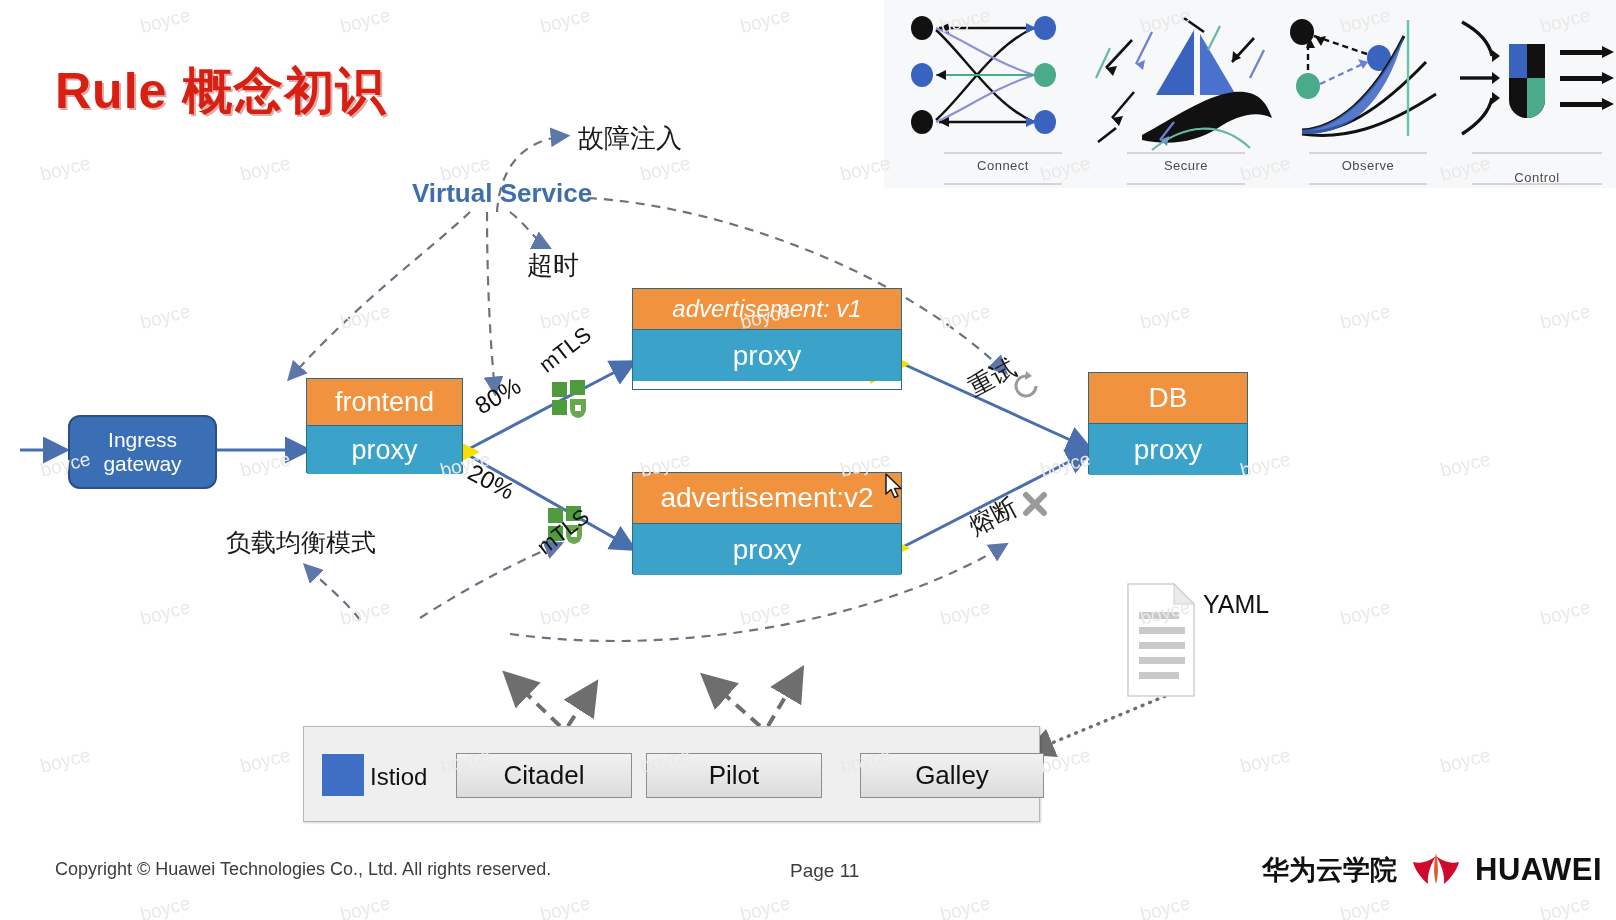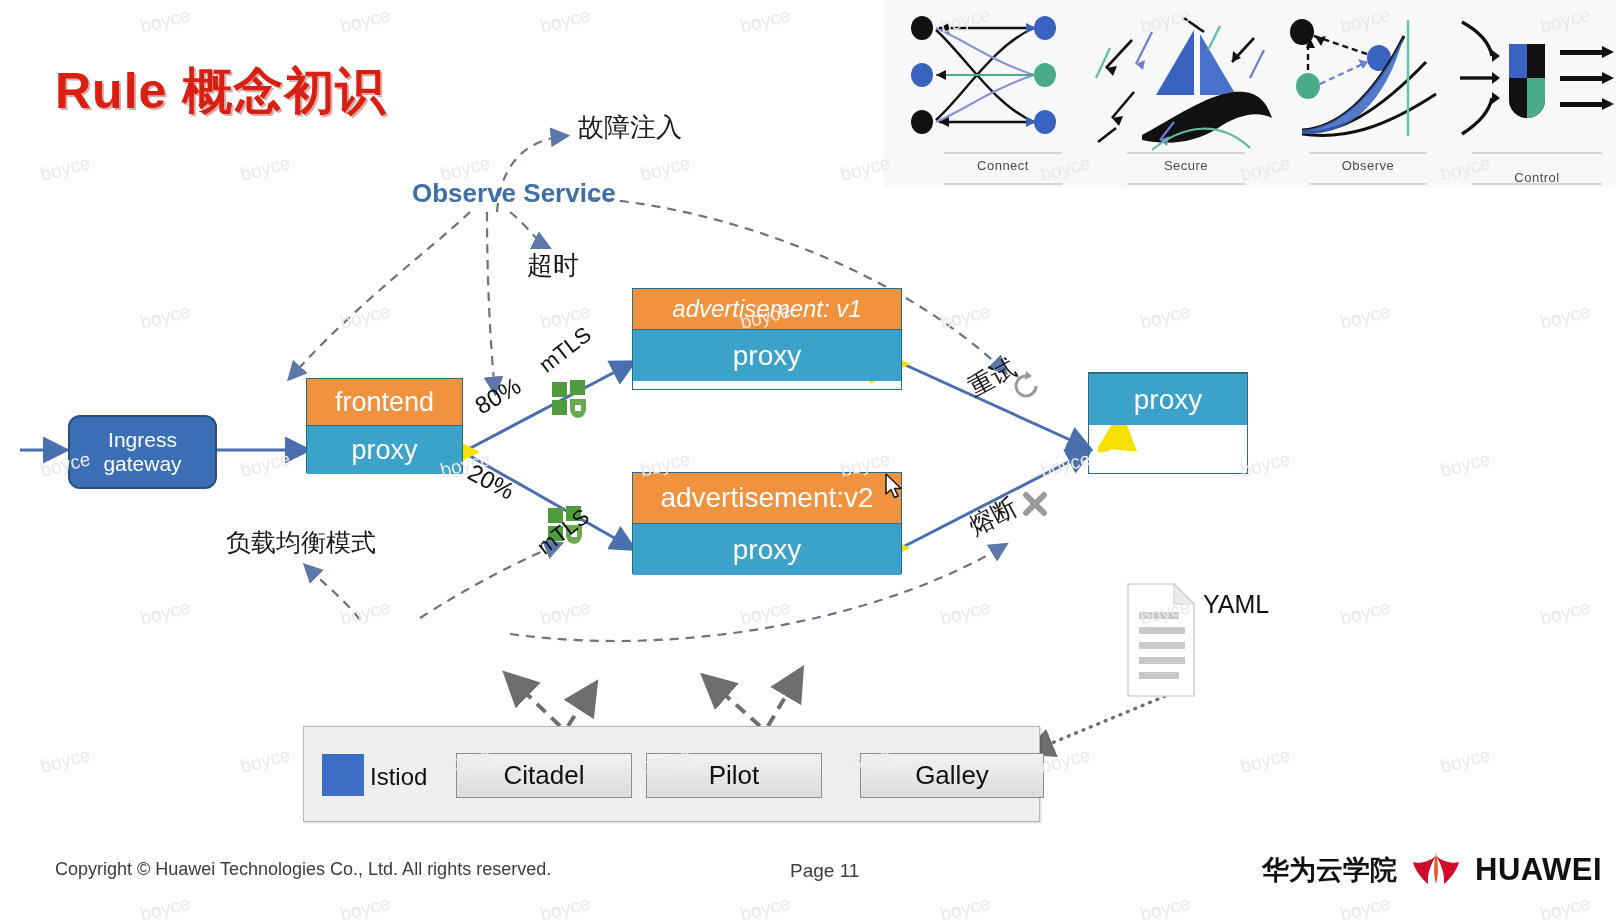--- a/index.html
+++ b/index.html
@@ -362,25 +362,26 @@
     <div class="top" style="height:40px;font-size:24px;font-style:italic;">advertisement: v1</div>
     <div class="bot" style="height:52px;font-size:28px;">proxy</div>
   </div>
 
   <div class="svcbox" style="left:632px;top:472px;width:270px;height:102px;">
     <div class="top" style="height:50px;font-size:28px;">advertisement:v2</div>
     <div class="bot" style="height:52px;font-size:28px;">proxy</div>
   </div>
 
   <div class="svcbox" style="left:1088px;top:372px;width:160px;height:102px;">
+    <div class="top" style="height:50px;font-size:28px;">DB</div>
     <div class="bot" style="height:52px;font-size:28px;">proxy</div>
   </div>
 
-  <div class="lbl blue-bold" style="left:412px;top:178px;font-size:26px;">Observe Service</div>
-  <div class="lbl lbl-cn" style="left:578px;top:110px;font-size:26px;">故障注入</div>
+  <div class="lbl blue-bold" style="left:412px;top:178px;font-size:26px;">Virtual Service</div>
+  <div class="lbl lbl-cn" style="left:578px;top:121px;font-size:26px;">故障注入</div>
   <div class="lbl lbl-cn" style="left:527px;top:248px;font-size:26px;">超时</div>
   <div class="lbl lbl-cn" style="left:967px;top:361px;font-size:25px;transform:rotate(-28deg);">重试</div>
 
   <div class="lbl lbl-cn" style="left:226px;top:526px;font-size:25px;">负载均衡模式</div>
   <div class="lbl lbl-cn" style="left:968px;top:500px;font-size:25px;transform:rotate(-28deg);">熔断</div>
 
   <div class="pct" style="left:474px;top:382px;transform:rotate(-30deg);">80%</div>
   <div class="pct" style="left:467px;top:468px;transform:rotate(28deg);">20%</div>
 
   <div class="mtls-lbl" style="left:536px;top:337px;transform:rotate(-38deg);">mTLS</div>

